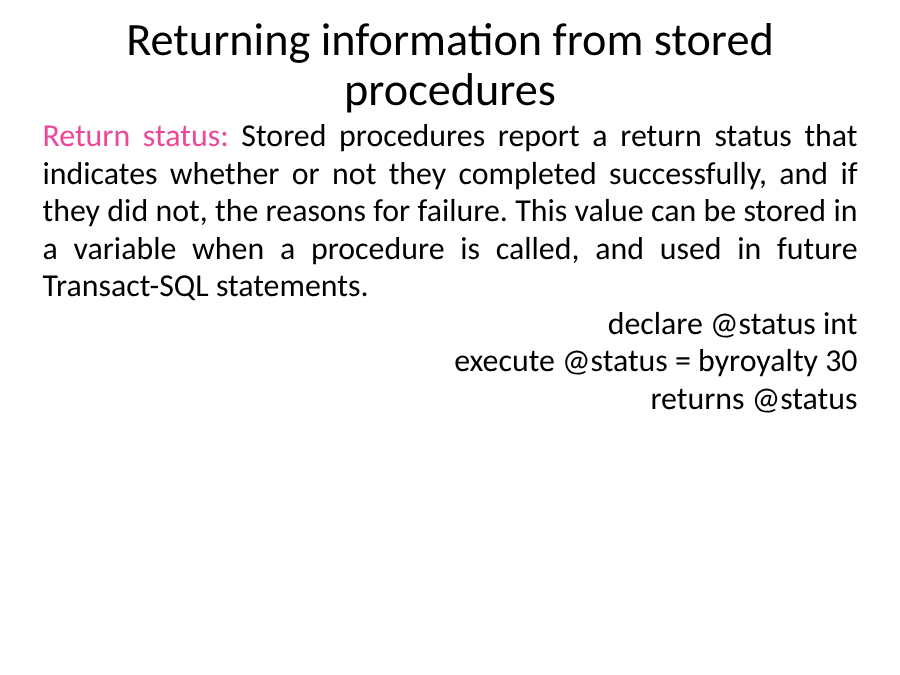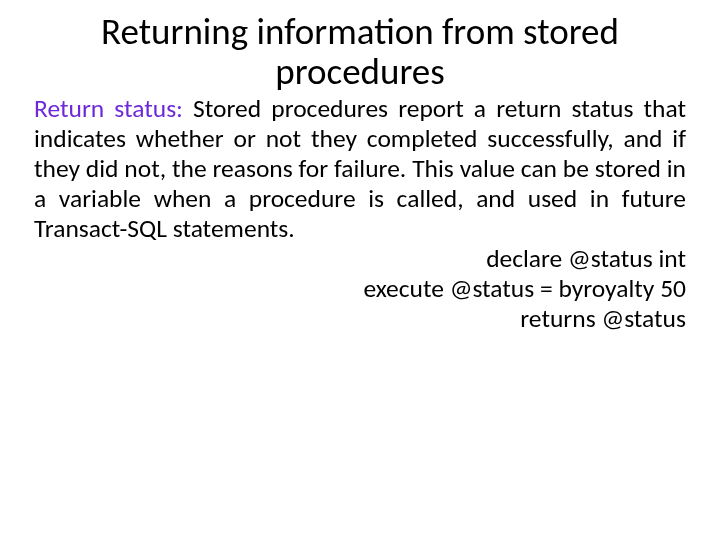--- a/index.html
+++ b/index.html
@@ -31,37 +31,37 @@
     line-height: 1.18;
   }
   .p {
     margin: 0;
     text-align: justify;
   }
   .left {
     text-align: right;
   }
   .label {
-    color: #6d28d9;
+    color: #ec4899;
   }
 </style>
 </head>
 <body>
 
 <div class="slide">
 
   <h1 class="title">Returning information from stored procedures</h1>
 
   <div class="body">
 
     <p class="p">
       <span class="label">Return status:</span><span> Stored procedures report a return status that indicates whether or not they completed successfully, and if they did not, the reasons for failure. This value can be stored in a variable when a procedure is called, and used in future Transact-SQL statements.</span>
     </p>
 
 
     <p class="p left">declare @status int</p>
 
-    <p class="p left">execute @status = byroyalty 50</p>
+    <p class="p left">execute @status = byroyalty 30</p>
 
     <p class="p left">returns @status</p>
 
   </div>
 </div>
 
 </body></html>

